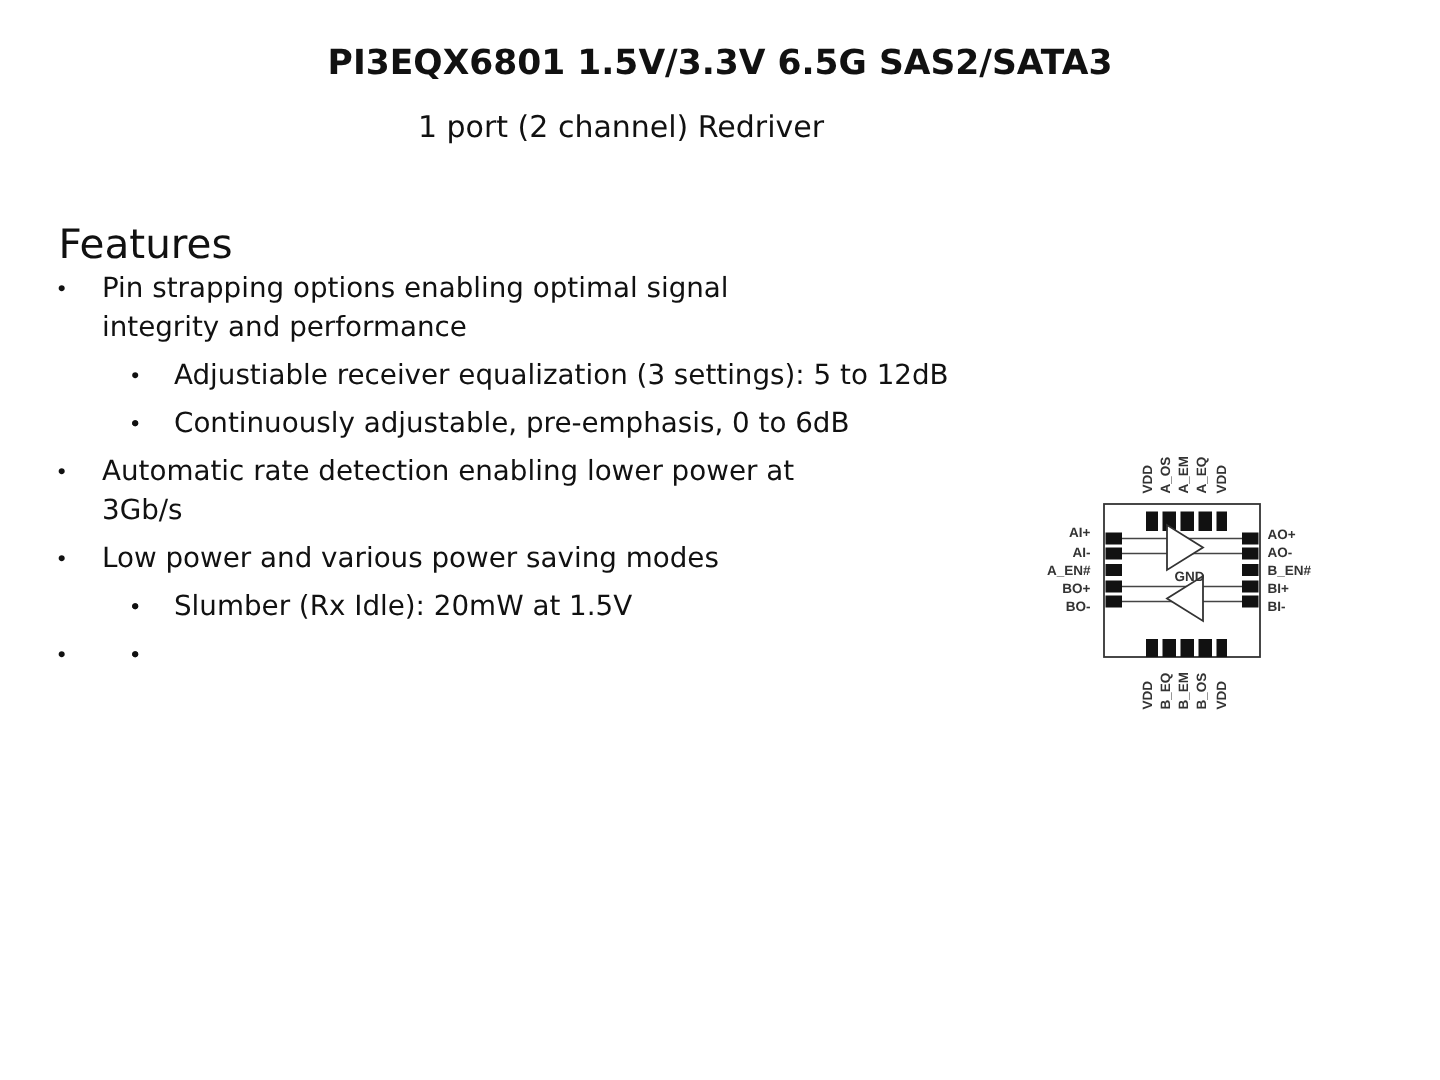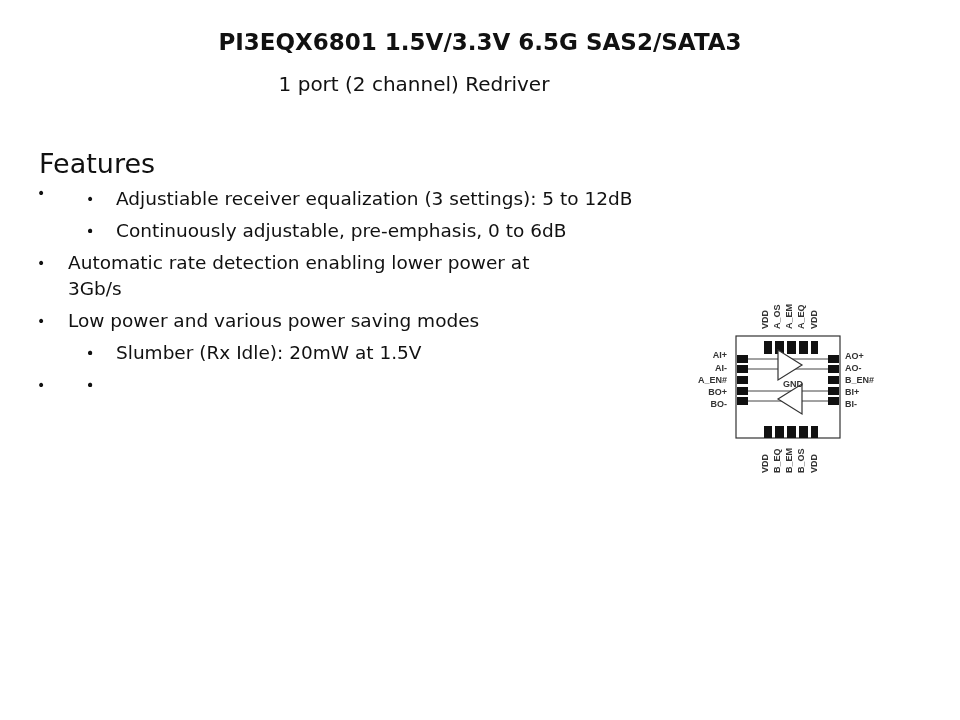--- a/index.html
+++ b/index.html
@@ -93,20 +93,21 @@
 
 <div>
   <div class="slide-title">PI3EQX6801 1.5V/3.3V 6.5G SAS2/SATA3</div>
   <div class="slide-subtitle">1 port (2 channel) Redriver</div>
 
   <div class="features-heading">Features</div>
 
   <div class="feature-list">
     <div class="bullet lvl1">
       <span class="dot">•</span>
+      <span>Pin strapping options enabling optimal signal integrity and performance</span>
     </div>
     <div class="bullet lvl2">
       <span class="dot">•</span>
       <span>Adjustiable receiver equalization (3 settings): 5 to 12dB</span>
     </div>
     <div class="bullet lvl2">
       <span class="dot">•</span>
     </div>
     <div class="bullet lvl2">
       <span class="dot">•</span>

